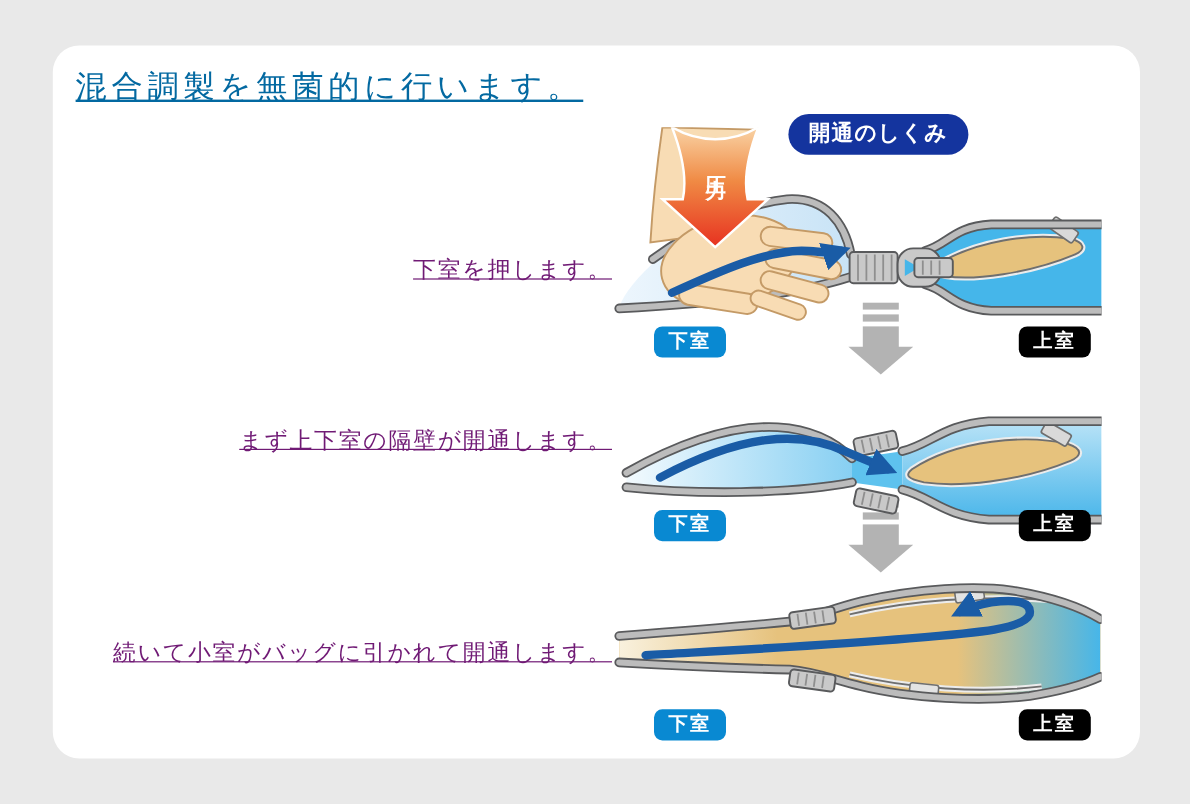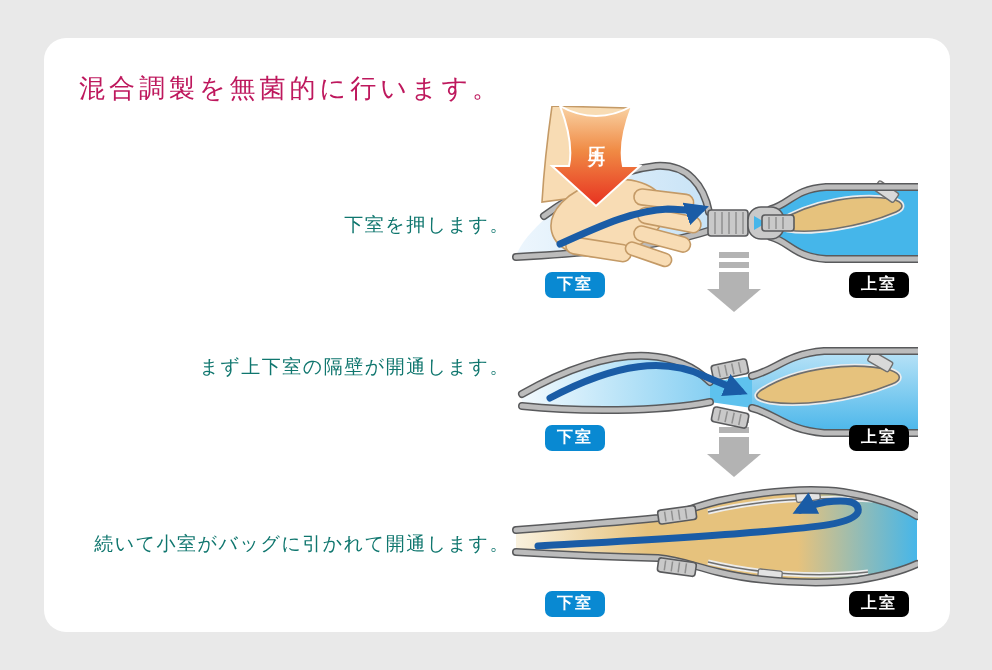--- a/index.html
+++ b/index.html
@@ -1,23 +1,23 @@
 <!DOCTYPE html>
 <html><head>
 <meta charset="utf-8">
 <style>
   html,body{margin:0;padding:0;}
   .page{position:relative;width:992px;height:670px;background:#e9e9e9;overflow:hidden;
         font-family:"Liberation Sans","DejaVu Sans",sans-serif;}
   .card{position:absolute;left:44px;top:38px;width:906px;height:594px;background:#ffffff;border-radius:22px;}
-  .title{position:absolute;left:63px;top:55px;font-size:26px;font-weight:400;color:#be185d;
-         letter-spacing:4px;margin:16px;}
+  .title{position:absolute;left:63px;top:55px;font-size:26px;font-weight:400;color:#0369a1;
+         letter-spacing:4px;margin:0;text-decoration:underline;}
   .badge{position:absolute;left:657px;top:95px;background:#14349e;color:#ffffff;font-size:18px;
          font-weight:bold;padding:4px 17px 6px 17px;border-radius:17px;letter-spacing:1px;}
-  .step-text{position:absolute;right:482px;font-size:19px;color:#0f766e;letter-spacing:1.5px;white-space:nowrap;}
+  .step-text{position:absolute;right:482px;font-size:19px;color:#701a75;letter-spacing:1.5px;white-space:nowrap;text-decoration:underline;}
   .s1{top:212px;} .s2{top:354px;} .s3{top:531px;}
   .chamber-label{position:absolute;color:#ffffff;font-size:16px;font-weight:bold;letter-spacing:2px;
          padding:2px 0 3px 0;width:60px;text-align:center;border-radius:7px;}
   .lower-label{background:#0989d2;}
   .upper-label{background:#000000;}
   .pressure-label{position:absolute;left:584px;top:133px;width:24px;height:58px;color:#ffffff;
          font-size:17px;font-weight:bold;writing-mode:vertical-rl;text-orientation:upright;
          line-height:24px;letter-spacing:3px;}
   .abs{position:absolute;}
   
@@ -31,20 +31,21 @@
   .gray-arrow{fill:#b3b3b3;}
   .skin{fill:#f8dcb4;stroke:#c49a66;stroke-width:1.6;}
 </style>
 </head>
 <body>
 
 <div class="page">
   <div class="card"></div>
 
   <h1 class="title">混合調製を無菌的に行います。</h1>
+  <div class="badge">開通のしくみ</div>
 
   <div class="step-text s1">下室を押します。</div>
   <div class="step-text s2">まず上下室の隔壁が開通します。</div>
   <div class="step-text s3">続いて小室がバッグに引かれて開通します。</div>
 
   <svg class="abs" style="left:704px;top:252px;" width="60" height="62" viewBox="0 0 60 62">
     <rect class="gray-arrow" x="15" y="0" width="30" height="6"></rect>
     <rect class="gray-arrow" x="15" y="10" width="30" height="6"></rect>
     <rect class="gray-arrow" x="15" y="20" width="30" height="18"></rect>
     <polygon class="gray-arrow" points="3,37 57,37 30,60"></polygon>

